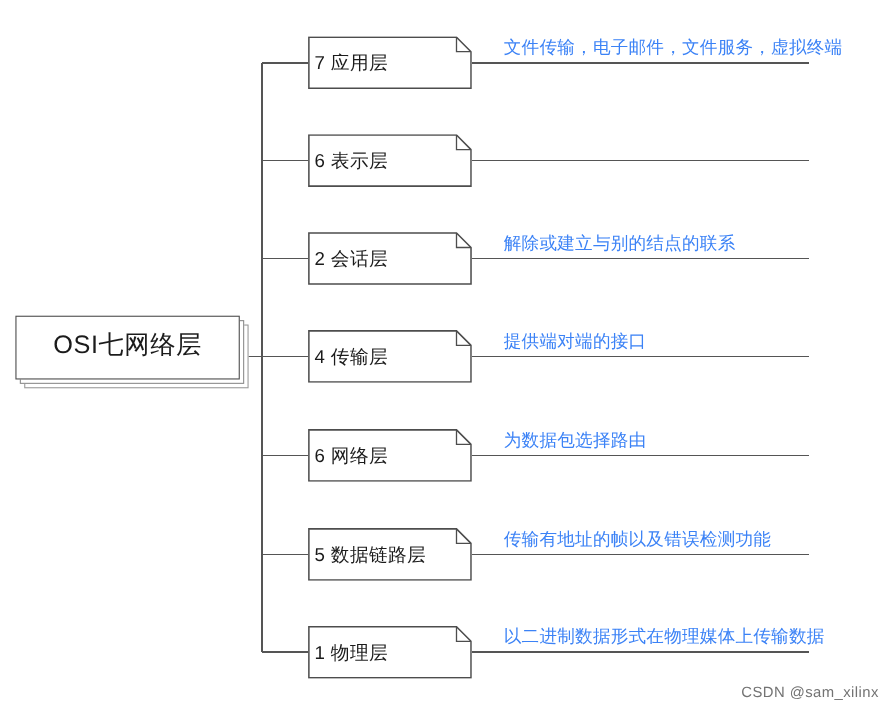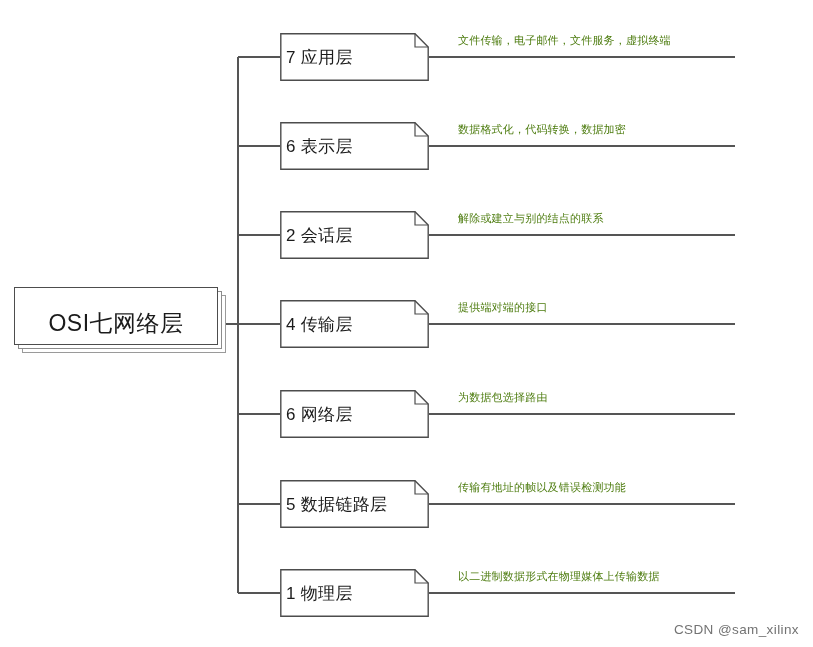--- a/index.html
+++ b/index.html
@@ -54,21 +54,21 @@
   .root-sheet.s2 {
     left: 4px;  top: 4px;  width: 204px; height: 58px;
     border-color: #8c8c8c;
   }
   .root-sheet.s1 {
     left: 0px;  top: 0px;  width: 204px; height: 58px;
     border-color: #4d4d4d;
   }
   .root-label {
     position: absolute;
-    left: 0; top: 14px;
+    left: 0; top: 4px;
     width: 204px;
     height: 44px;
     display: flex;
     align-items: center;
     justify-content: center;
     font-size: 23px;
     letter-spacing: 0.5px;
     color: #1b1b1b;
     white-space: nowrap;
   }
@@ -99,22 +99,22 @@
     font-size: 17px;
     color: #1b1b1b;
     white-space: nowrap;
     letter-spacing: 0.3px;
   }
 
   
   .desc {
     position: absolute;
     left: 458px;
-    font-size: 11px;
-    color: #4d7c0f;
+    font-size: 16px;
+    color: #3b82f6;
     white-space: nowrap;
     letter-spacing: 0.2px;
   }
 
   
   .watermark {
     position: absolute;
     right: 14px;
     bottom: 10px;
     font-size: 13.5px;
@@ -224,21 +224,20 @@
     <div class="node-shape">
       <svg viewBox="0 0 149 48" width="149" height="48" xmlns="http://www.w3.org/2000/svg">
         <path d="M0.8 0.8 H135 L148.2 14 V47.2 H0.8 Z" fill="#ffffff" stroke="#4d4d4d" stroke-width="1.4"></path>
         <path d="M135 0.8 V14 H148.2" fill="none" stroke="#4d4d4d" stroke-width="1.2"></path>
       </svg>
     </div>
     <div class="node-text">1 物理层</div>
   </div>
 
   <div class="desc" style="top:33px">文件传输，电子邮件，文件服务，虚拟终端</div>
-  <div class="desc" style="top:122px">数据格式化，代码转换，数据加密</div>
   <div class="desc" style="top:211px">解除或建立与别的结点的联系</div>
   <div class="desc" style="top:300px">提供端对端的接口</div>
   <div class="desc" style="top:390px">为数据包选择路由</div>
   <div class="desc" style="top:480px">传输有地址的帧以及错误检测功能</div>
   <div class="desc" style="top:569px">以二进制数据形式在物理媒体上传输数据</div>
 
   <div class="watermark">CSDN @sam_xilinx</div>
 
 </div>
 

